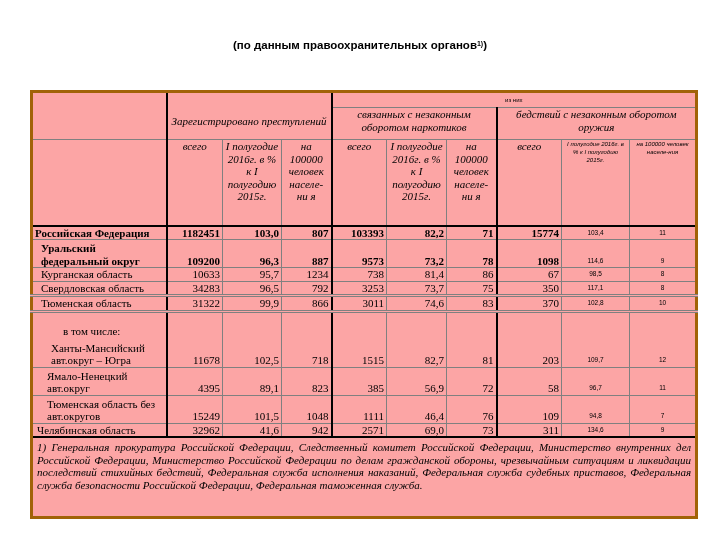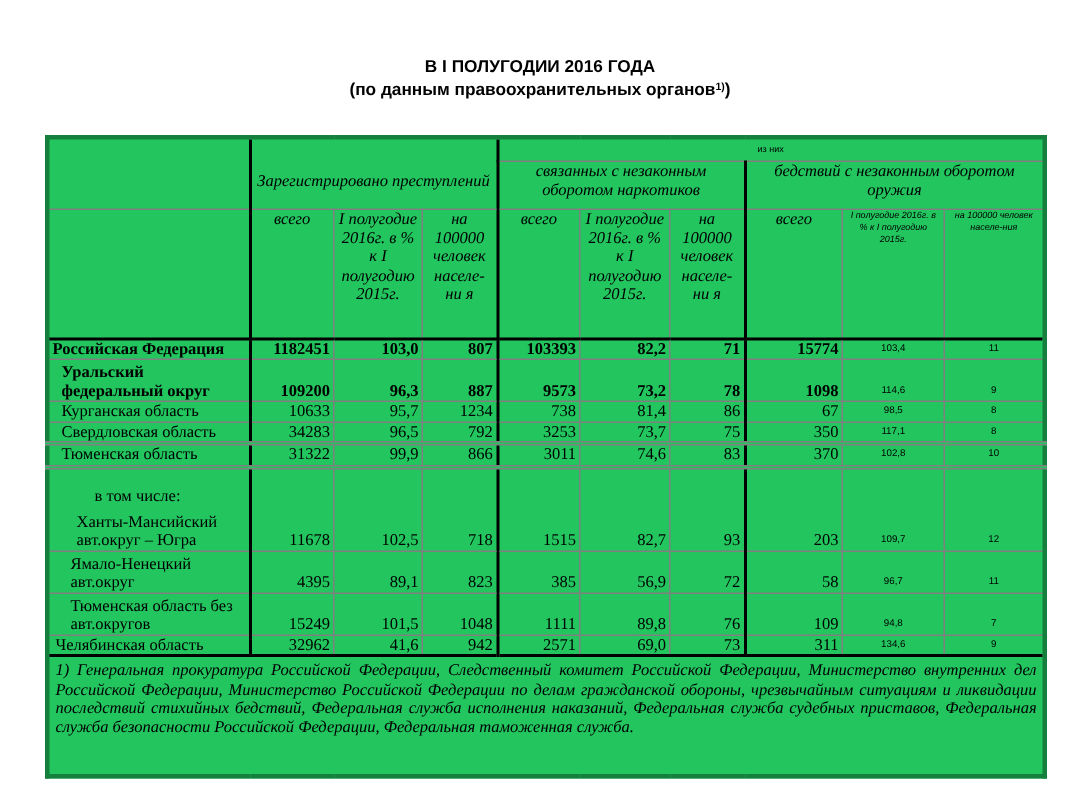--- a/index.html
+++ b/index.html
@@ -1,42 +1,41 @@
 <!DOCTYPE html>
 <html><head>
 <meta charset="utf-8">
 <style>
   html, body { margin:0; padding:0; }
   body { width:720px; height:540px; background:#ffffff; position:relative; overflow:hidden;
          font-family:"Liberation Sans", sans-serif; color:#000; }
   .title { position:absolute; left:0; top:38px; width:720px; text-align:center; font-weight:bold; font-size:11.5px; line-height:14.5px; }
   .title sup { font-size:7px; vertical-align:top; position:relative; top:-1px; }
   table.main { position:absolute; left:30px; top:90px; width:665px; border-collapse:collapse;
-               background:#22c55e; border:3px solid #15803d; table-layout:fixed; }
+               background:#fca5a5; border:3px solid #a16207; table-layout:fixed; }
   table.main td { padding:0 2px; font-family:"Liberation Serif", serif; font-size:11px; line-height:12.5px;
                   vertical-align:bottom; border:1px solid #808080; }
   .hdr { font-style:italic; text-align:center; vertical-align:top !important; font-size:10.5px; }
   .hdr-small { font-size:6px !important; line-height:8px !important; font-style:italic; text-align:center; vertical-align:top !important; font-family:"Liberation Sans", sans-serif !important; }
   .num { text-align:right; }
   .small-num { text-align:center; font-size:6.5px !important; font-family:"Liberation Sans", sans-serif !important; }
   .b { font-weight:bold; }
   .thick-r { border-right:2.5px solid #000 !important; }
   .thick-b { border-bottom:2.5px solid #000 !important; }
   .thick-t { border-top:2.5px solid #000 !important; }
   .double-b { border-bottom:3px double #808080 !important; }
   .foot { font-style:italic; text-align:justify; font-size:10.5px; line-height:13px; padding:3px 4px !important; vertical-align:top !important; }
   .ind1 { padding-left:8px !important; }
   .ind2 { padding-left:14px !important; }
   .ind3 { padding-left:26px !important; }
 </style>
 </head>
 <body>
 
 <div class="title">
-  <div>В I ПОЛУГОДИИ 2016 ГОДА</div>
   <div><span>(по данным правоохранительных органов</span><sup>1)</sup><span>)</span></div>
 </div>
 
 <table class="main">
   <colgroup>
     <col style="width:135px">
       <col style="width:56px">
       <col style="width:59px">
       <col style="width:50px">
     <col style="width:55px">
@@ -137,21 +136,21 @@
   <tr style="height:56px">
     <td class="thick-r" style="padding-left:4px;">
       <div class="ind3" style="margin-bottom:4px;">в том числе:</div>
       <div class="ind2">Ханты-Мансийский авт.округ – Югра</div>
     </td>
     <td class="num">11678</td>
     <td class="num">102,5</td>
     <td class="num thick-r">718</td>
     <td class="num">1515</td>
     <td class="num">82,7</td>
-    <td class="num thick-r">93</td>
+    <td class="num thick-r">81</td>
     <td class="num">203</td>
     <td class="small-num">109,7</td>
     <td class="small-num">12</td>
   </tr>
 
   <tr style="height:28px">
     <td class="thick-r ind2">Ямало-Ненецкий авт.округ</td>
     <td class="num">4395</td>
     <td class="num">89,1</td>
     <td class="num thick-r">823</td>
@@ -162,21 +161,21 @@
     <td class="small-num">96,7</td>
     <td class="small-num">11</td>
   </tr>
 
   <tr style="height:28px">
     <td class="thick-r ind2">Тюменская область без авт.округов</td>
     <td class="num">15249</td>
     <td class="num">101,5</td>
     <td class="num thick-r">1048</td>
     <td class="num">1111</td>
-    <td class="num">89,8</td>
+    <td class="num">46,4</td>
     <td class="num thick-r">76</td>
     <td class="num">109</td>
     <td class="small-num">94,8</td>
     <td class="small-num">7</td>
   </tr>
 
   <tr style="height:13px">
     <td class="thick-r" style="padding-left:4px;">Челябинская область</td>
     <td class="num">32962</td>
     <td class="num">41,6</td>

